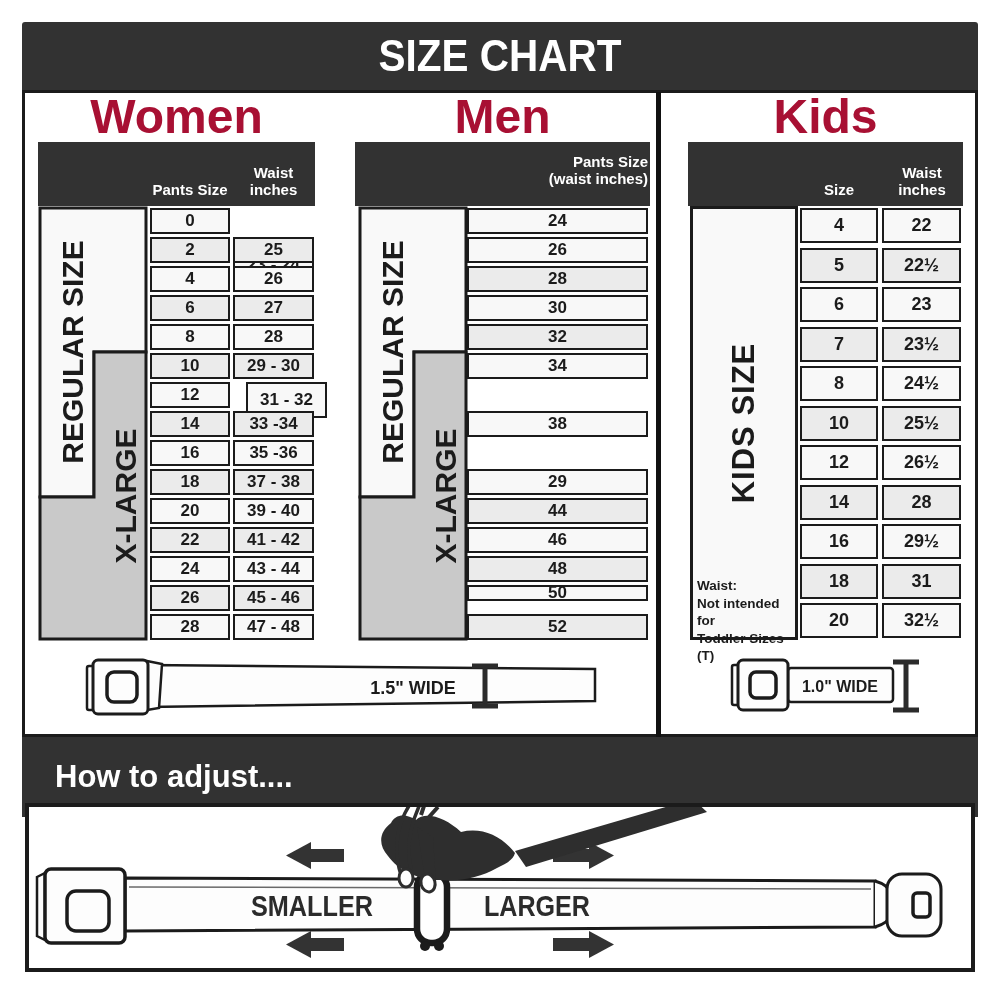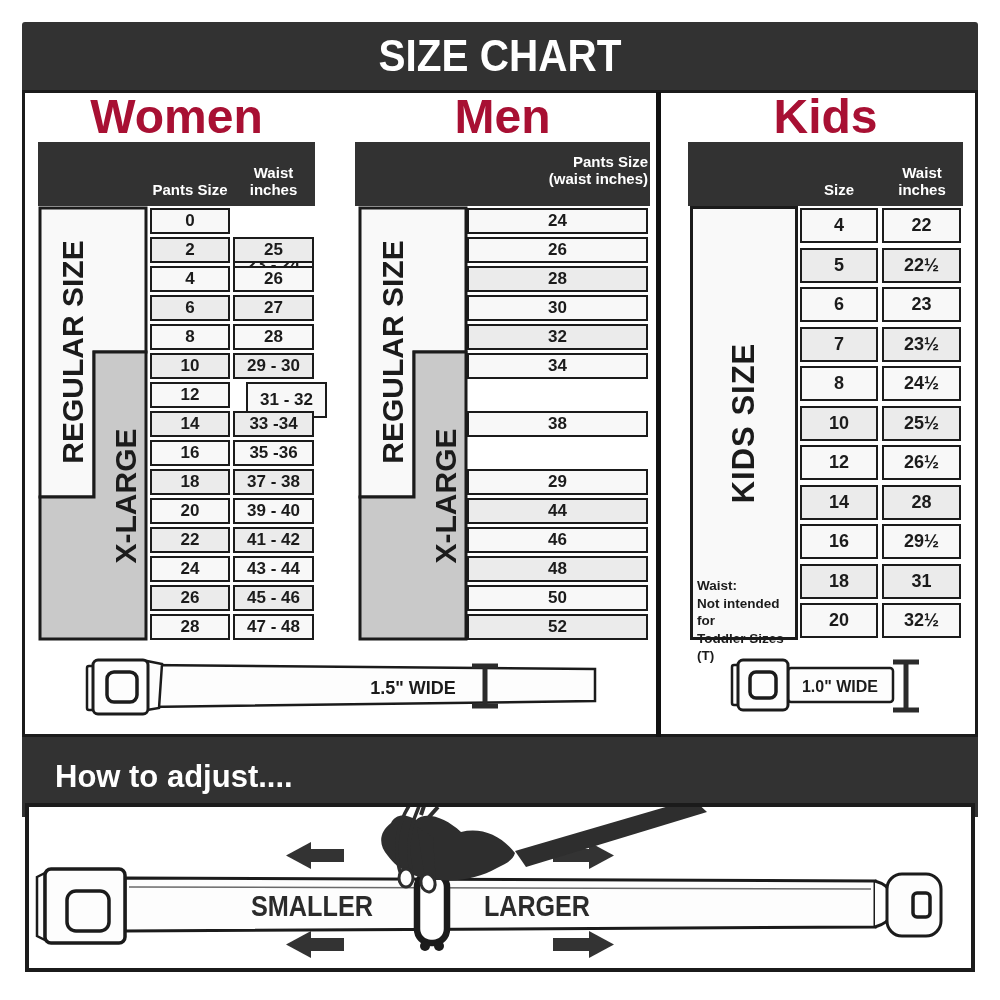--- a/index.html
+++ b/index.html
@@ -202,21 +202,21 @@
     <div class="cell " style="left: 467px; width: 181px; top: 237px; height: 26px;">26</div>
     <div class="cell  shaded" style="left: 467px; width: 181px; top: 266px; height: 26px;">28</div>
     <div class="cell " style="left: 467px; width: 181px; top: 295px; height: 26px;">30</div>
     <div class="cell  shaded" style="left: 467px; width: 181px; top: 324px; height: 26px;">32</div>
     <div class="cell " style="left: 467px; width: 181px; top: 353px; height: 26px;">34</div>
     <div class="cell " style="left: 467px; width: 181px; top: 411px; height: 26px;">38</div>
     <div class="cell " style="left: 467px; width: 181px; top: 469px; height: 26px;">29</div>
     <div class="cell  shaded" style="left: 467px; width: 181px; top: 498px; height: 26px;">44</div>
     <div class="cell " style="left: 467px; width: 181px; top: 527px; height: 26px;">46</div>
     <div class="cell  shaded" style="left: 467px; width: 181px; top: 556px; height: 26px;">48</div>
-    <div class="cell " style="left: 467px; width: 181px; top: 585px; height: 26px;">50</div>
+    <div class="cell " style="left: 467px; width: 181px; top: 585px; height: 16px;">50</div>
     <div class="cell  shaded" style="left: 467px; width: 181px; top: 614px; height: 26px;">52</div>
     <div class="cell kid" style="left: 800px; width: 78px; top: 208px; height: 35px;">4</div>
     <div class="cell kid" style="left: 882px; width: 79px; top: 208px; height: 35px;">22</div>
     <div class="cell kid shaded" style="left: 800px; width: 78px; top: 247.5px; height: 35px;">5</div>
     <div class="cell kid shaded" style="left: 882px; width: 79px; top: 247.5px; height: 35px;">22½</div>
     <div class="cell kid" style="left: 800px; width: 78px; top: 287px; height: 35px;">6</div>
     <div class="cell kid" style="left: 882px; width: 79px; top: 287px; height: 35px;">23</div>
     <div class="cell kid shaded" style="left: 800px; width: 78px; top: 326.5px; height: 35px;">7</div>
     <div class="cell kid shaded" style="left: 882px; width: 79px; top: 326.5px; height: 35px;">23½</div>
     <div class="cell kid" style="left: 800px; width: 78px; top: 366px; height: 35px;">8</div>

